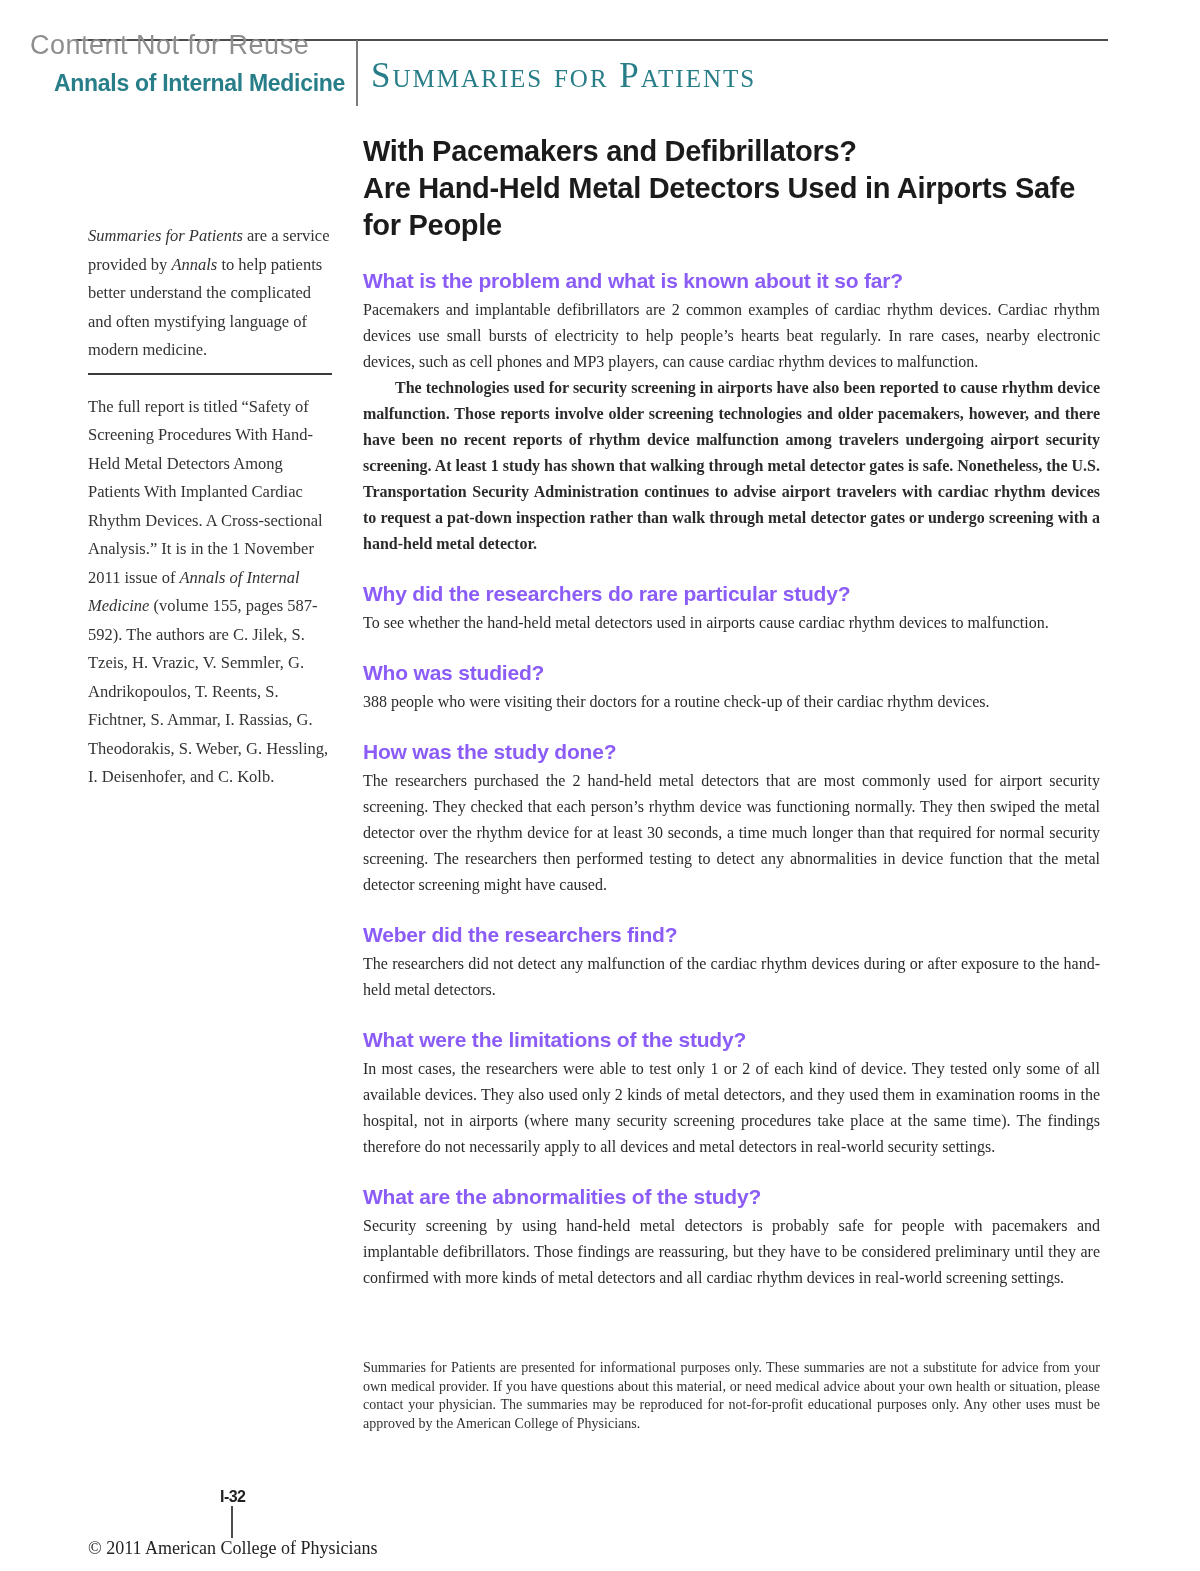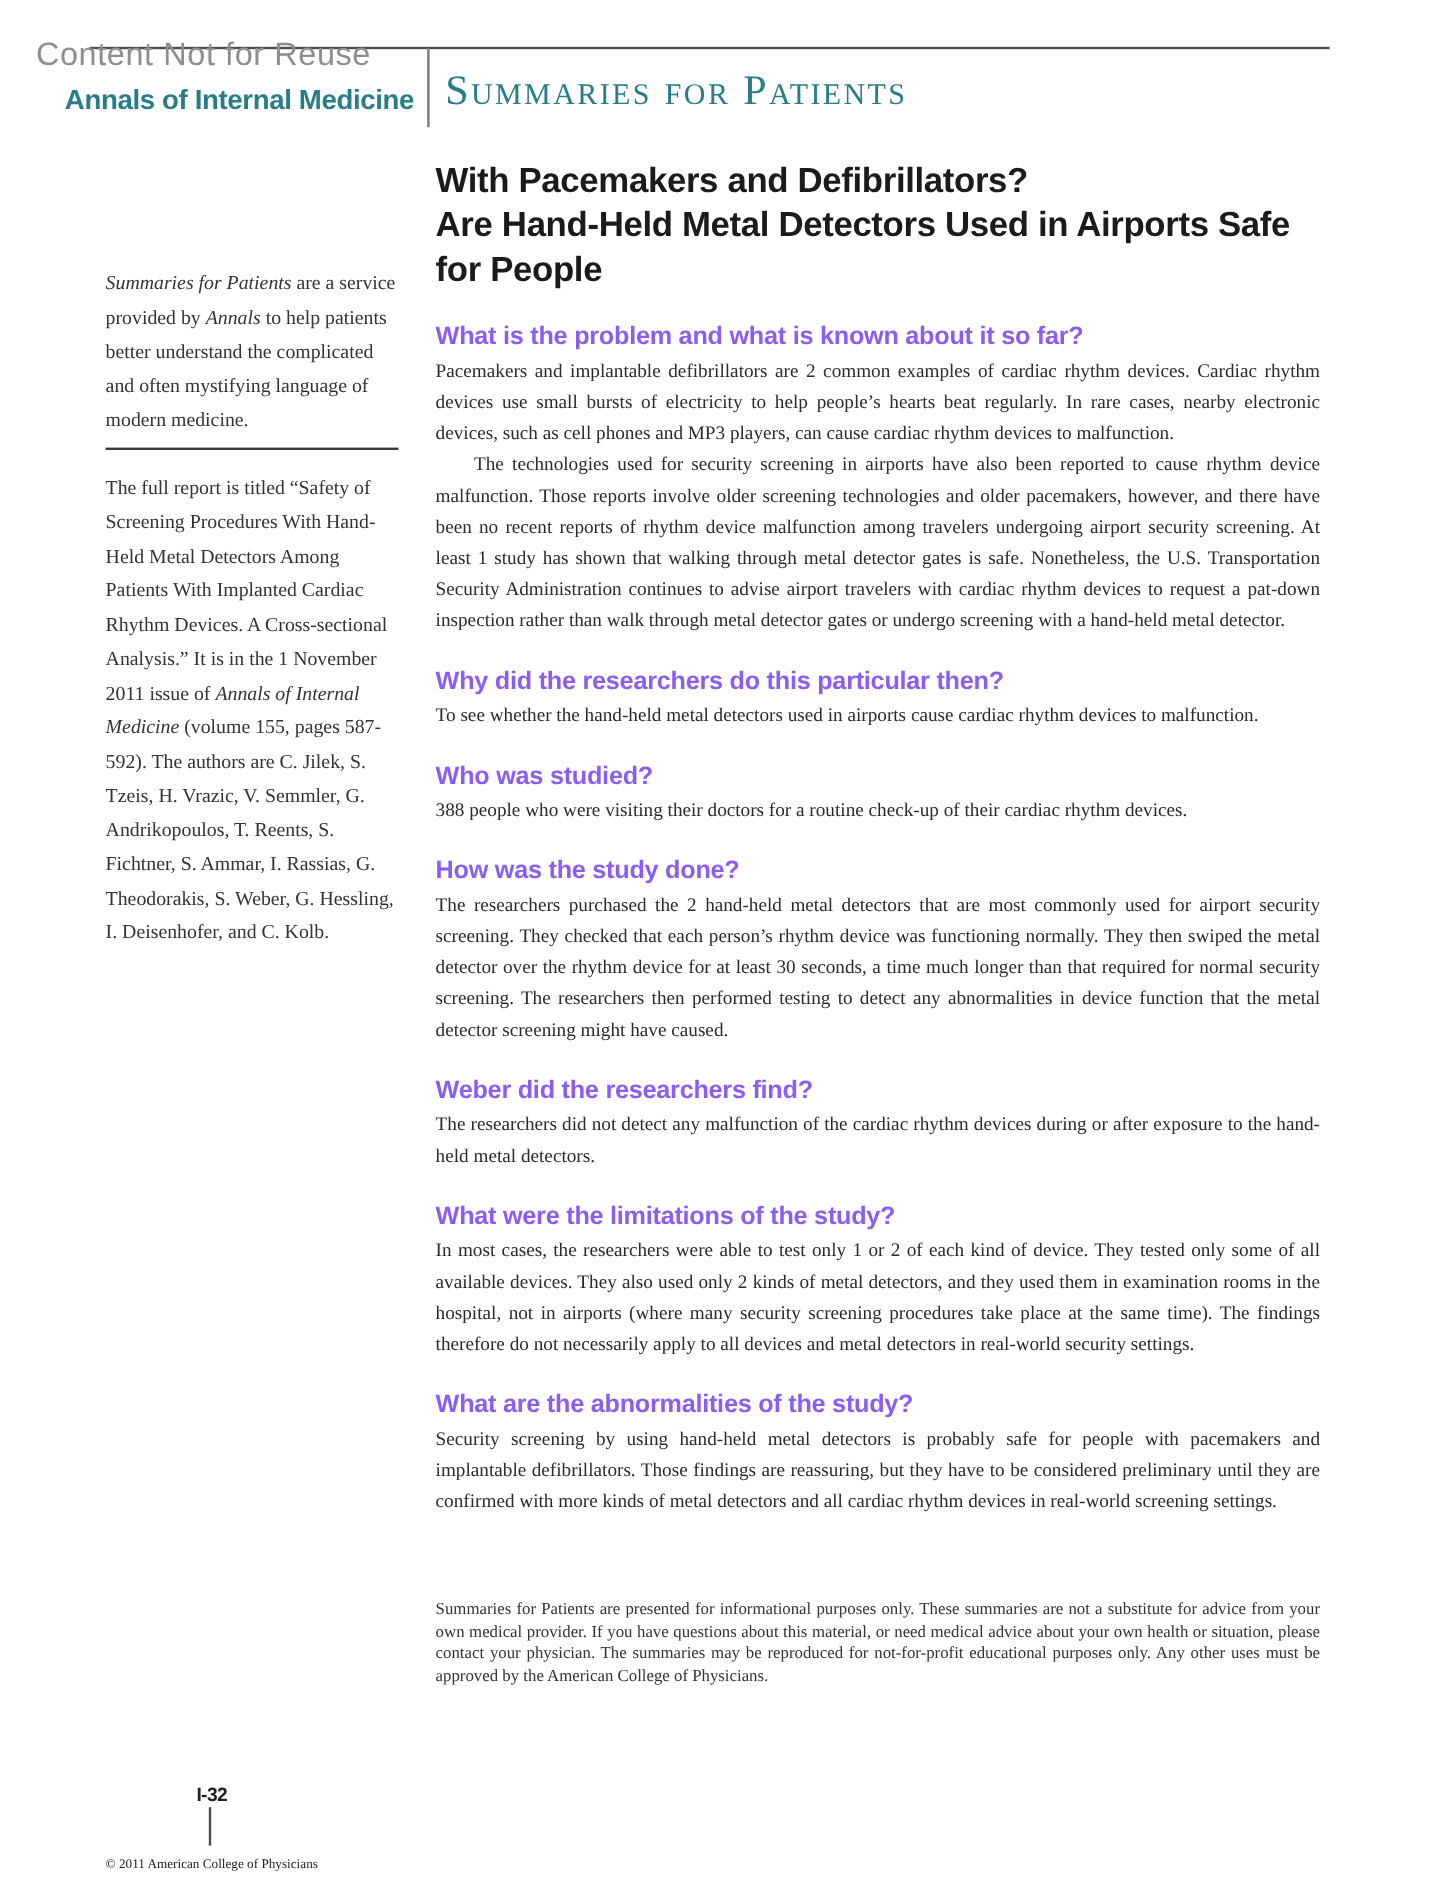--- a/index.html
+++ b/index.html
@@ -67,41 +67,41 @@
   .section h2 {
     font-family:"Liberation Sans", sans-serif;
     font-weight:bold; font-size:21px; line-height:26px;
     letter-spacing:-.2px; color:#8b5cf6;
     margin:24px 0 3px 0;
   }
   .section p {
     font-size:16px; line-height:26px;
     text-align:justify; color:#2b2b2b;
   }
-  .section p.indent { text-indent:32px; }
+  .section p.indent { text-indent:32px;font-weight:bold; }
   
   .disclaimer {
     margin-top:68px;
     font-size:14px; line-height:18.5px;
     text-align:justify; color:#333333;
   }
   .page-footer {
     position:absolute; left:88px; top:1488px;
     display:flex; align-items:center;flex-direction:column;
   }
   .page-label {
     font-family:"Liberation Sans", sans-serif;
     font-weight:bold; font-size:16px; letter-spacing:-.5px;
     color:#222222;
   }
   .footer-divider {
     width:2px; height:32px; background:#4d4d4d;
     margin:0 8px 0 6px;
   }
-  .copyright { font-size:11px; color:#222222;margin-top:10px; }
+  .copyright { font-size:18px; color:#222222; }
 </style>
 </head>
 <body>
 
 <div class="page">
 
   <div class="top-rule"></div>
   <div class="watermark">Content Not for Reuse</div>
   <div class="journal-name">Annals of Internal Medicine</div>
   <div class="header-divider"></div>
@@ -121,21 +121,21 @@
           <span>Are Hand-Held Metal Detectors Used in Airports Safe for People</span>
         </h1>
 
       <div class="section">
         <h2>What is the problem and what is known about it so far?</h2>
         <p>Pacemakers and implantable defibrillators are 2 common examples of cardiac rhythm devices. Cardiac rhythm devices use small bursts of electricity to help people’s hearts beat regularly. In rare cases, nearby electronic devices, such as cell phones and MP3 players, can cause cardiac rhythm devices to malfunction.</p>
         <p class="indent">The technologies used for security screening in airports have also been reported to cause rhythm device malfunction. Those reports involve older screening technologies and older pacemakers, however, and there have been no recent reports of rhythm device malfunction among travelers undergoing airport security screening. At least 1 study has shown that walking through metal detector gates is safe. Nonetheless, the U.S. Transportation Security Administration continues to advise airport travelers with cardiac rhythm devices to request a pat-down inspection rather than walk through metal detector gates or undergo screening with a hand-held metal detector.</p>
       </div>
 
       <div class="section">
-        <h2>Why did the researchers do this particular then?</h2>
+        <h2>Why did the researchers do rare particular study?</h2>
         <p>To see whether the hand-held metal detectors used in airports cause cardiac rhythm devices to malfunction.</p>
       </div>
 
       <div class="section">
         <h2>Who was studied?</h2>
         <p>388 people who were visiting their doctors for a routine check-up of their cardiac rhythm devices.</p>
       </div>
 
       <div class="section">
         <h2>How was the study done?</h2>

